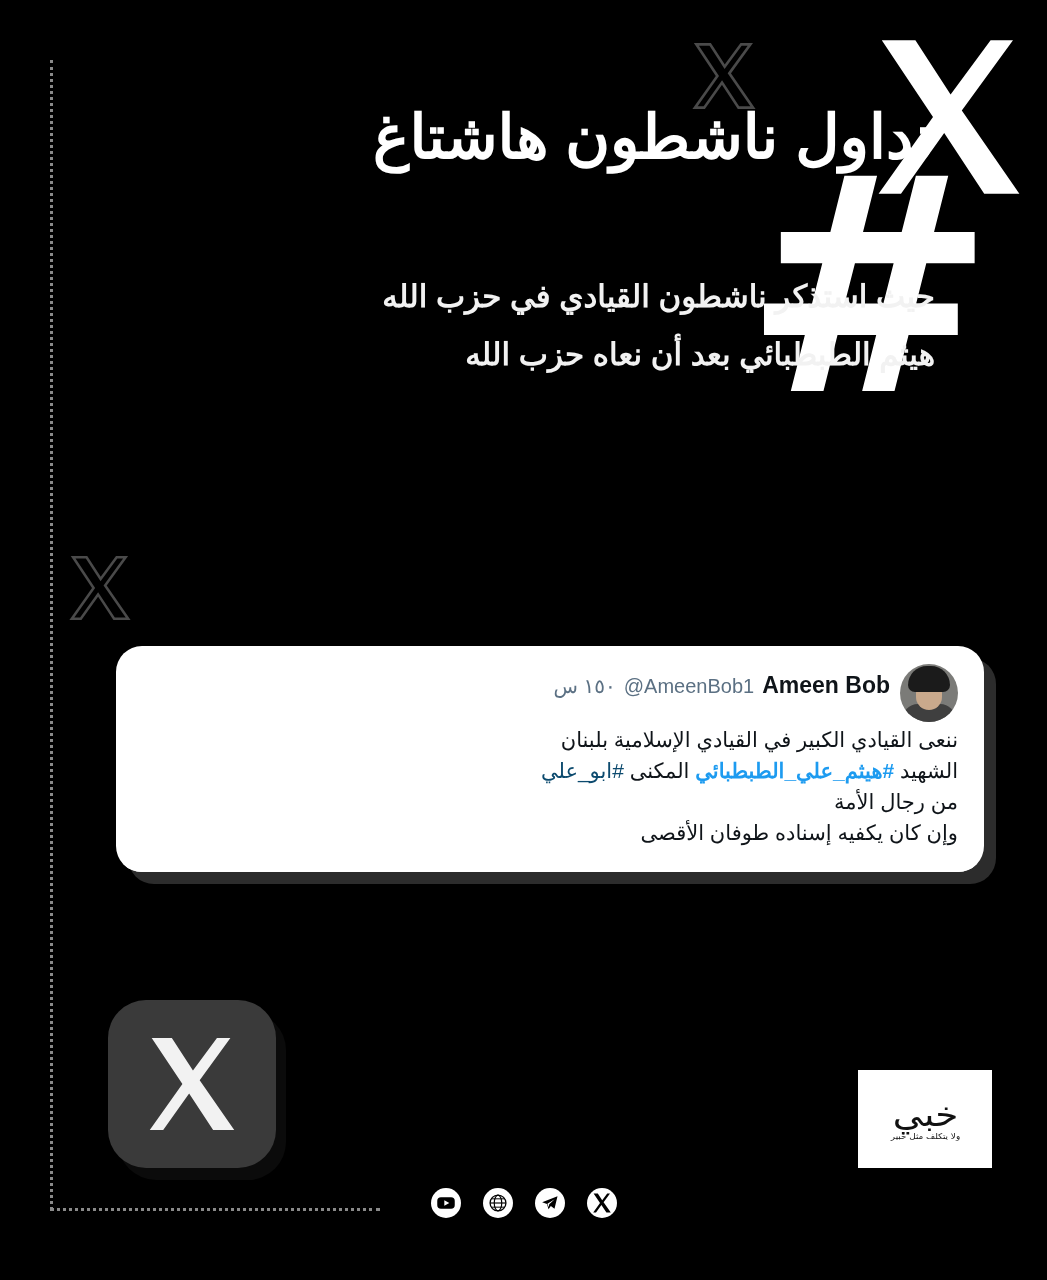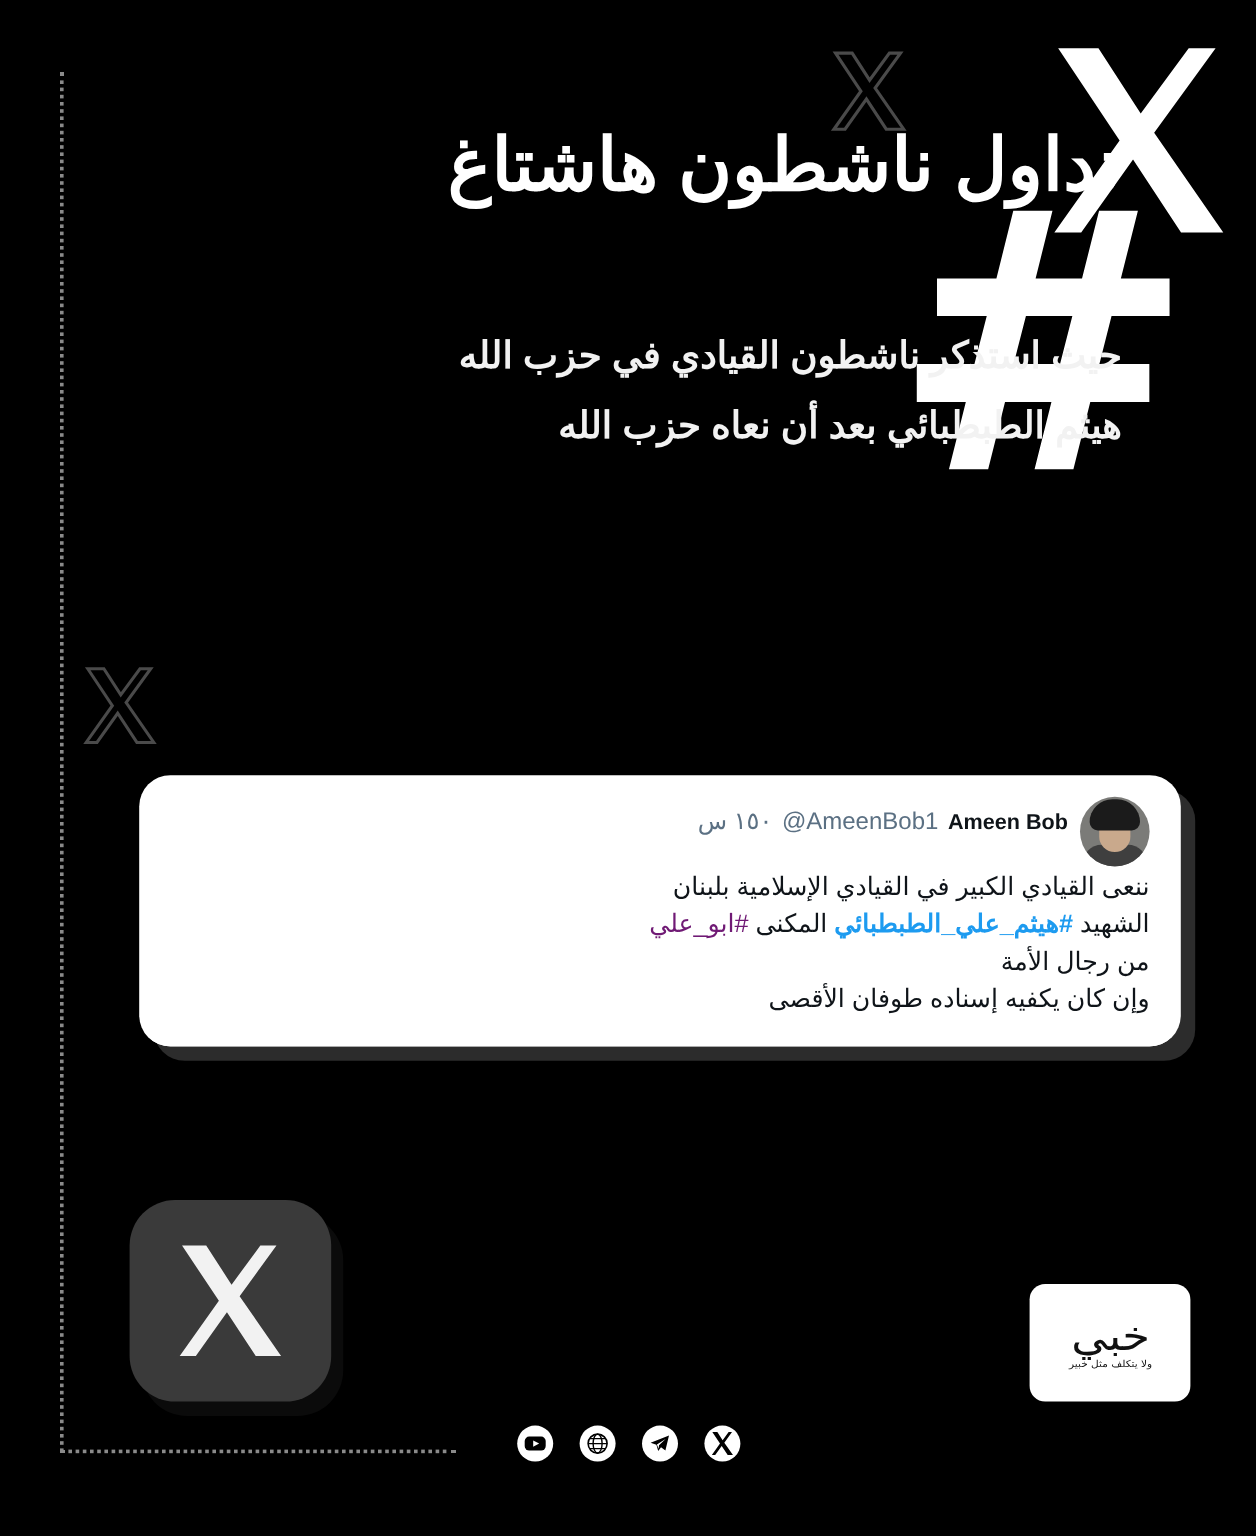--- a/index.html
+++ b/index.html
@@ -170,21 +170,21 @@
     border-radius: 16px 16px 0 0;
   }
   .name-row {
     display: flex;
     flex-direction: row;
     align-items: baseline;
     gap: 8px;
     padding-top: 8px;
   }
   .display-name {
-    font-size: 18px;
+    font-size: 23px;
     font-weight: bold;
     color: #0f1419;
     font-family: "Liberation Sans", sans-serif;
     direction: ltr;
   }
   .handle, .timestamp {
     font-size: 20px;
     color: #5b7083;
     direction: ltr;
   }
@@ -193,21 +193,21 @@
     margin-top: 2px;
     text-align: right;
     direction: rtl;
     font-size: 21px;
     line-height: 31px;
     color: #0f1419;
     padding-left: 4px;
   }
   .tweet-body .ln { white-space: nowrap; }
   .tag { color: #1d9bf0; font-weight: bold; }
-  .tag-plain { color: #701a75; margin-left: 17px; }
+  .tag-plain { color: #0c4a6e; margin-left: 17px; }
   .tweet-fade {
     position: absolute;
     left: 0; right: 0; bottom: 0;
     height: 16px;
     background: linear-gradient(to bottom, rgba(255,255,255,0), #ffffff 70%);
   }
 
   
   .app-icon {
     position: absolute;
@@ -230,21 +230,20 @@
   .calligraphy {
     position: absolute;
     left: 858px;
     top: 1070px;
     width: 134px;
     height: 98px;
     background: #ffffff;
     display: flex;
     align-items: center;
     justify-content: center;
-    border-radius: 13px;
   }
   .calligraphy .art {
     color: #111;
     font-size: 34px;
     font-family: "DejaVu Sans", sans-serif;
     transform: scaleX(1.1);
     direction: rtl;
     line-height: 1;
     text-align: center;
   }

